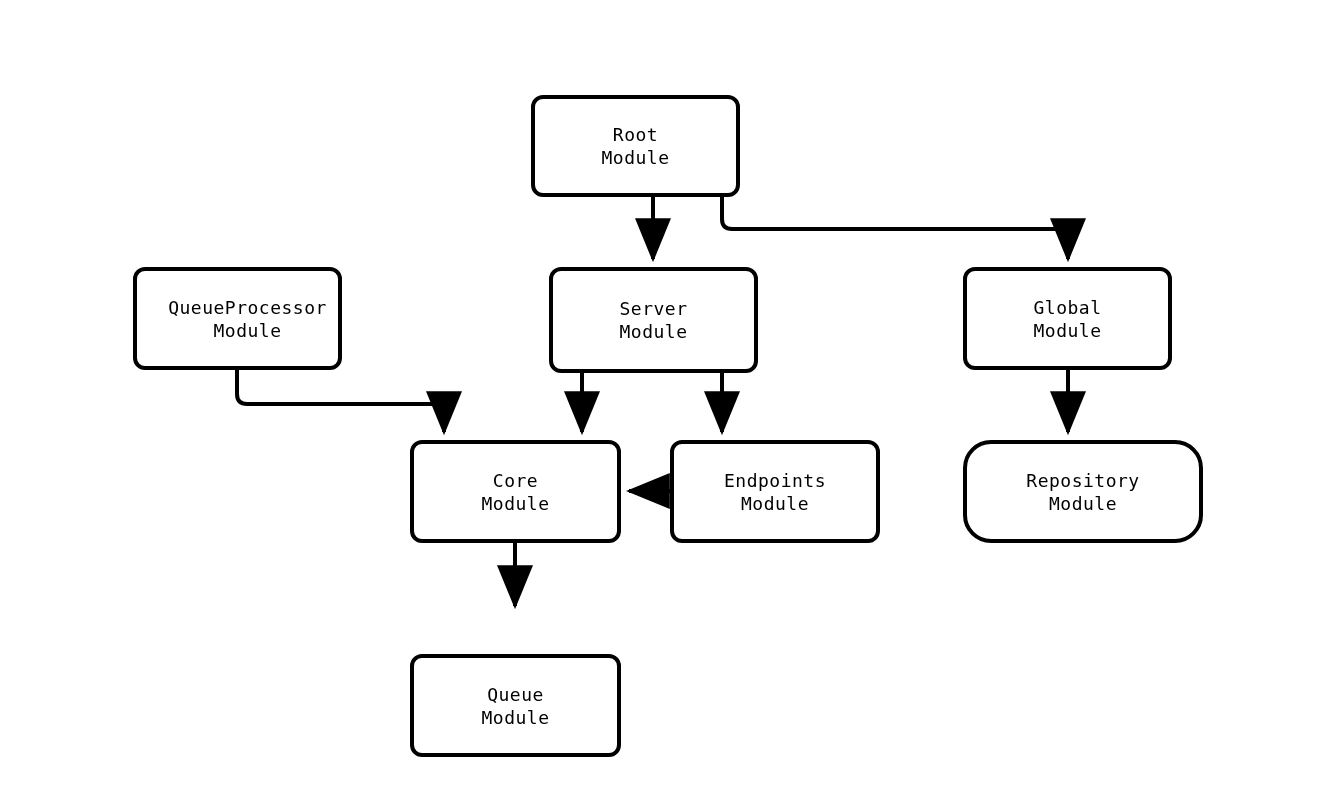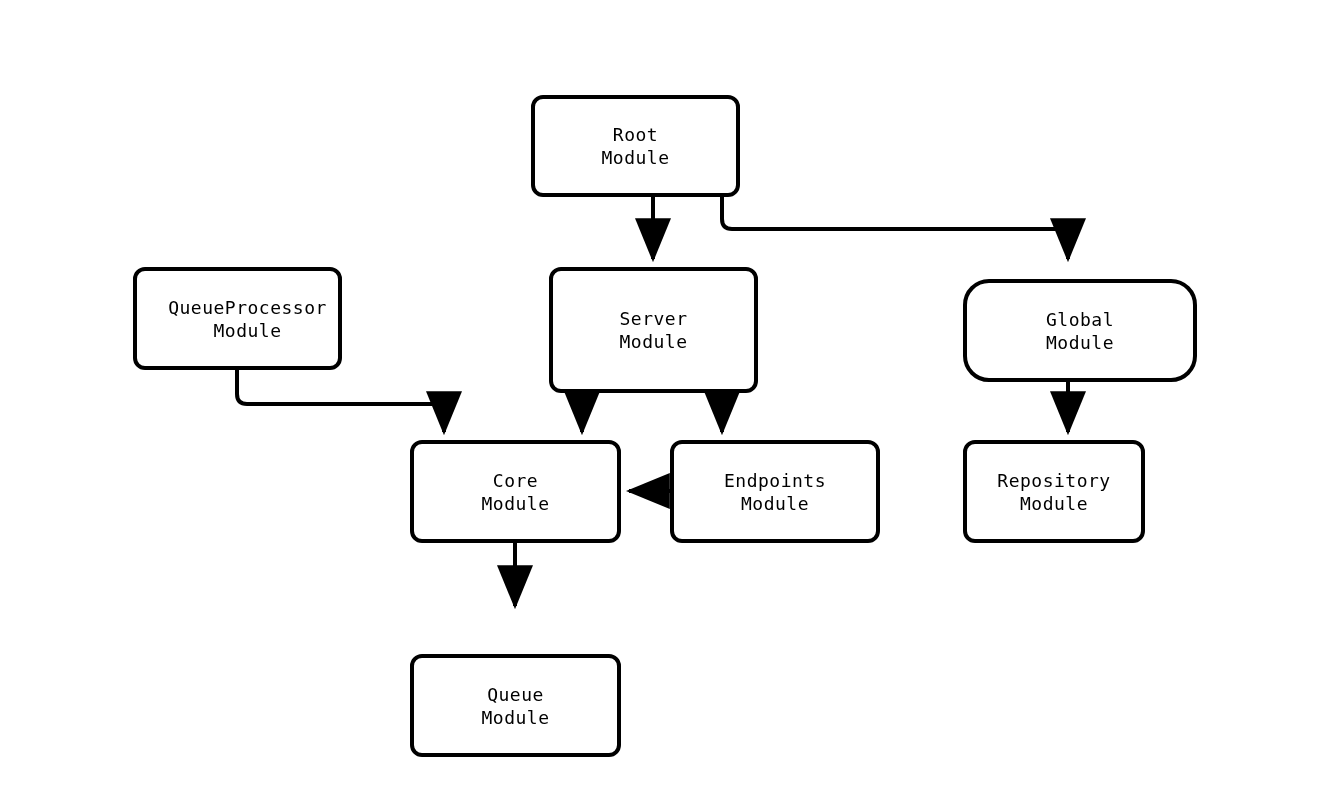--- a/index.html
+++ b/index.html
@@ -86,41 +86,41 @@
   <div class="node" style="left:531px; top:95px; width:209px; height:102px;">
     <div class="node-label">Root
 Module</div>
   </div>
 
   <div class="node" style="left:133px; top:267px; width:209px; height:103px;padding-left:20px;">
     <div class="node-label">QueueProcessor
 Module</div>
   </div>
 
-  <div class="node" style="left:549px; top:267px; width:209px; height:126px;justify-content:center;">
+  <div class="node" style="left:549px; top:267px; width:209px; height:106px;justify-content:center;">
     <div class="node-label">Server
 Module</div>
   </div>
 
-  <div class="node" style="left:963px; top:279px; width:234px; height:103px;border-radius:26px;">
+  <div class="node" style="left:963px; top:267px; width:209px; height:103px;">
     <div class="node-label">Global
 Module</div>
   </div>
 
   <div class="node" style="left:410px; top:440px; width:211px; height:103px;">
     <div class="node-label">Core
 Module</div>
   </div>
 
   <div class="node" style="left:670px; top:440px; width:210px; height:103px;">
     <div class="node-label">Endpoints
 Module</div>
   </div>
 
-  <div class="node" style="left:963px; top:440px; width:182px; height:103px;">
+  <div class="node" style="left:963px; top:440px; width:240px; height:103px;border-radius:28px;">
     <div class="node-label">Repository
 Module</div>
   </div>
 
   <div class="node" style="left:410px; top:614px; width:211px; height:103px;margin-top:40px;">
     <div class="node-label">Queue
 Module</div>
   </div>
 
 </div>

